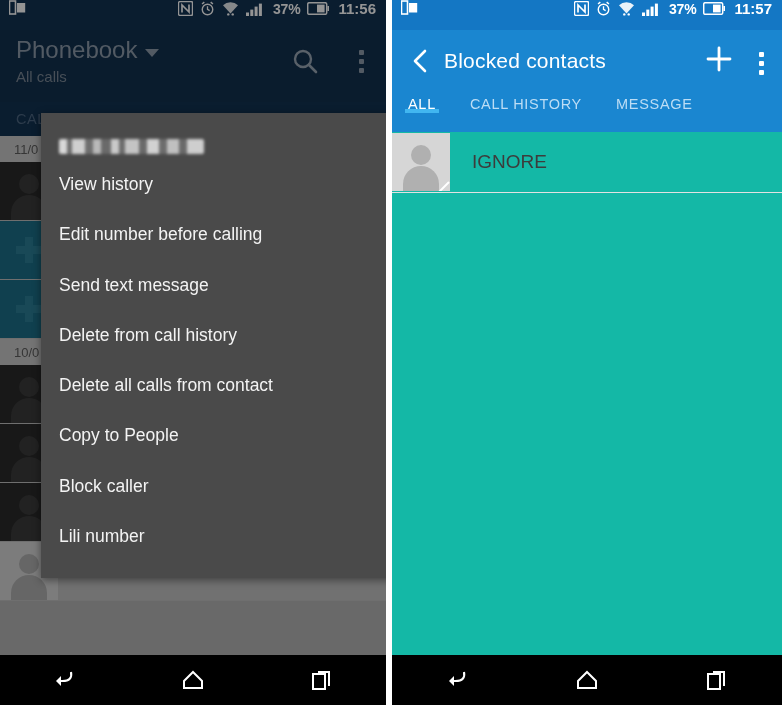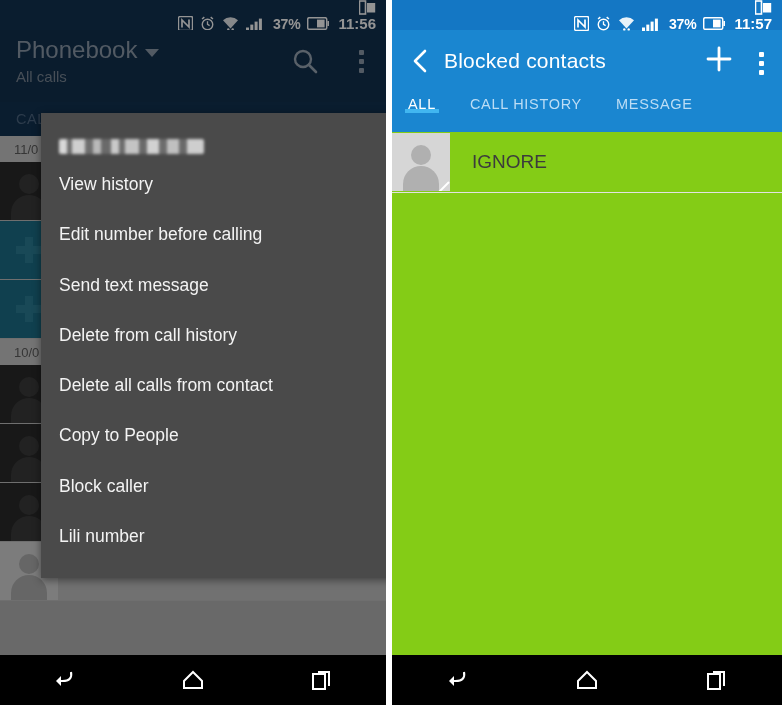--- a/index.html
+++ b/index.html
@@ -4,21 +4,21 @@
 <style>
   html,body{margin:0;padding:0;background:#ffffff;}
   body{width:782px;height:705px;overflow:hidden;font-family:"Liberation Sans",sans-serif;}
   .screens{position:relative;width:782px;height:705px;display:flex;}
   .phone{position:relative;overflow:hidden;}
   .phone.left{width:386px;height:705px;}
   .gap{width:6px;height:705px;background:#ffffff;}
   .phone.right{width:390px;height:705px;}
 
   
-  .statusbar{height:30px;display:flex;align-items:flex-end;padding:0 10px 0 9px;box-sizing:border-box;color:#ffffff;flex-direction:column;}
+  .statusbar{height:30px;display:flex;align-items:flex-start;padding:0 10px 0 9px;box-sizing:border-box;color:#ffffff;}
   .sb-left{display:flex;align-items:center;}
   .sb-right{margin-left:auto;display:flex;align-items:center;gap:7px;}
   .sb-ico{display:block;}
   .sb-battpct{font-size:14px;font-weight:bold;letter-spacing:-0.2px;}
   .sb-clock{font-size:15px;font-weight:bold;letter-spacing:0px;margin-left:2px;}
 
   
   .left-app{position:absolute;inset:0;}
   .l-status{background:#123252;}
   .l-header{height:72px;background:#12314f;position:relative;padding:0 12px;box-sizing:border-box;text-align:right;}
@@ -72,21 +72,21 @@
   .r-status{background:#1477c4;}
   .r-header{height:62px;background:#1a86d0;display:flex;align-items:center;padding:0 18px 0 14px;box-sizing:border-box;color:#fff;}
   .r-back{width:30px;height:30px;display:flex;align-items:center;justify-content:center;margin-right:8px;}
   .r-title{font-size:21px;letter-spacing:.2px;}
   .r-actions{margin-left:auto;display:flex;align-items:center;gap:26px;}
   .r-dots i{width:5px;height:5px;background:#ffffff;display:block;border-radius:1px;}
   .r-tabs{height:40px;background:#1a86d0;display:flex;align-items:flex-start;padding-left:16px;box-sizing:border-box;gap:34px;color:#bcddf5;font-size:14.5px;letter-spacing:.7px;}
   .r-tab{padding-top:4px;position:relative;padding-bottom:1px;text-align:right;}
   .r-tab.active{color:#ffffff;}
   .r-tab.active:after{content:"";position:absolute;left:-3px;right:-3px;bottom:0;height:4px;background:#41b6f0;}
-  .r-list{position:absolute;left:0;right:0;top:132px;bottom:50px;background:#84cc16;}
+  .r-list{position:absolute;left:0;right:0;top:132px;bottom:50px;background:#14b8a6;}
   .r-item{height:60px;display:flex;align-items:center;border-bottom:1px solid #e2e2e2;}
   .r-item .label{font-size:19px;color:#3c3c3c;padding-left:22px;}
 </style>
 </head>
 <body>
 
 <div class="screens">
 
   <div class="phone left">
     <div class="left-app">

